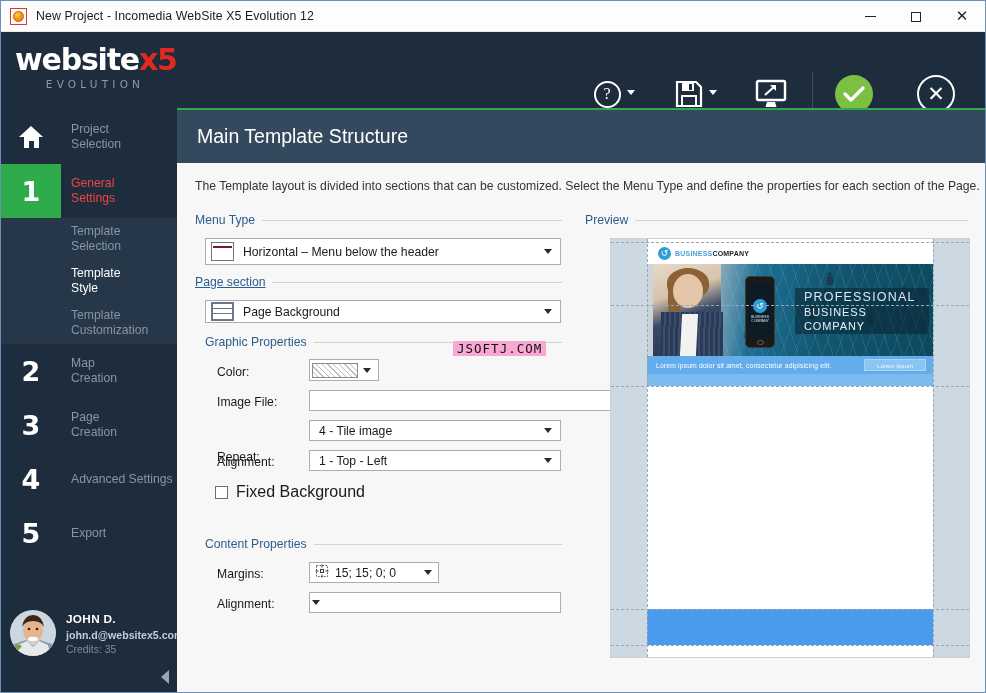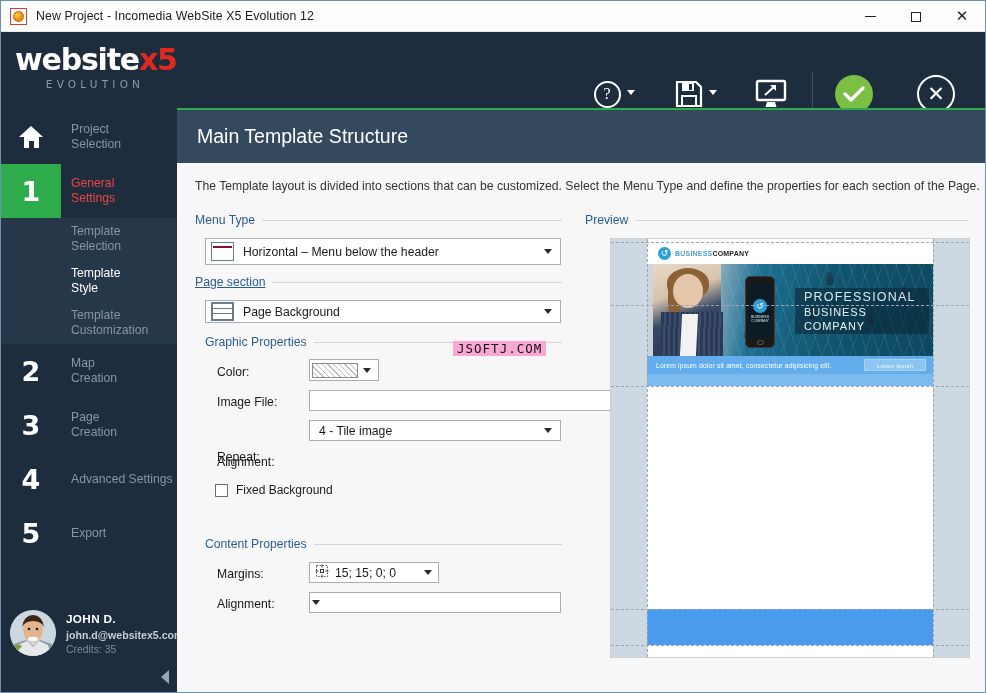--- a/index.html
+++ b/index.html
@@ -277,21 +277,21 @@
     background: linear-gradient(#fdfdfd, #eef0f2);
     border: 1px solid #b4b7bb;
     display: flex; align-items: center; justify-content: center;
   }
 
   .chk-row { position: absolute; display: flex; align-items: center; }
   .chkbox {
     width: 13px; height: 13px; border: 1px solid #6e6e6e; background: #fff;
     flex: none;
   }
-  .chk-row .txt { font-size: 12px; color: #1a1a1a; margin-left: 8px; }
+  .chk-row .txt { font-size: 16px; color: #1a1a1a; margin-left: 8px; }
 
   .margins-field {
     position: absolute; background: #fff; border: 1px solid #abadb3;
     display: flex; align-items: center; font-size: 12.2px; color: #1a1a1a;
   }
   .margins-field .mico { margin-left: 5px; flex: none; }
   .margins-field .mtext { margin-left: 6px; flex: 1; }
   .margins-field .arrow {
     width: 20px; display: flex; align-items: center; justify-content: center; flex:none;
   }
@@ -707,20 +707,26 @@
 
     <div class="fld-label" style="left:40px; top:328px;margin-top:12px;">Repeat:</div>
     <div class="combo" style="left:132px; top:310px; width:252px; height:21px;">
       <span class="ctext">4 - Tile image</span>
       <span class="arrow">
           <i></i>
         </span>
     </div>
 
     <div class="fld-label" style="left:40px; top:345px;">Alignment:</div>
+    <div class="combo" style="left:132px; top:340px; width:252px; height:21px;">
+      <span class="ctext">1 - Top - Left</span>
+      <span class="arrow">
+          <i></i>
+        </span>
+    </div>
 
     <div class="chk-row" style="left:38px; top:373px;">
       <span class="chkbox"></span>
       <span class="txt">Fixed Background</span>
     </div>
 
     <div class="grp-title" style="left:28px; top:427px;">Content Properties</div>
     <div class="grp-rule" style="left:132px; top:434px; width:253px;"></div>
 
     <div class="fld-label" style="left:40px; top:457px;">Margins:</div>

